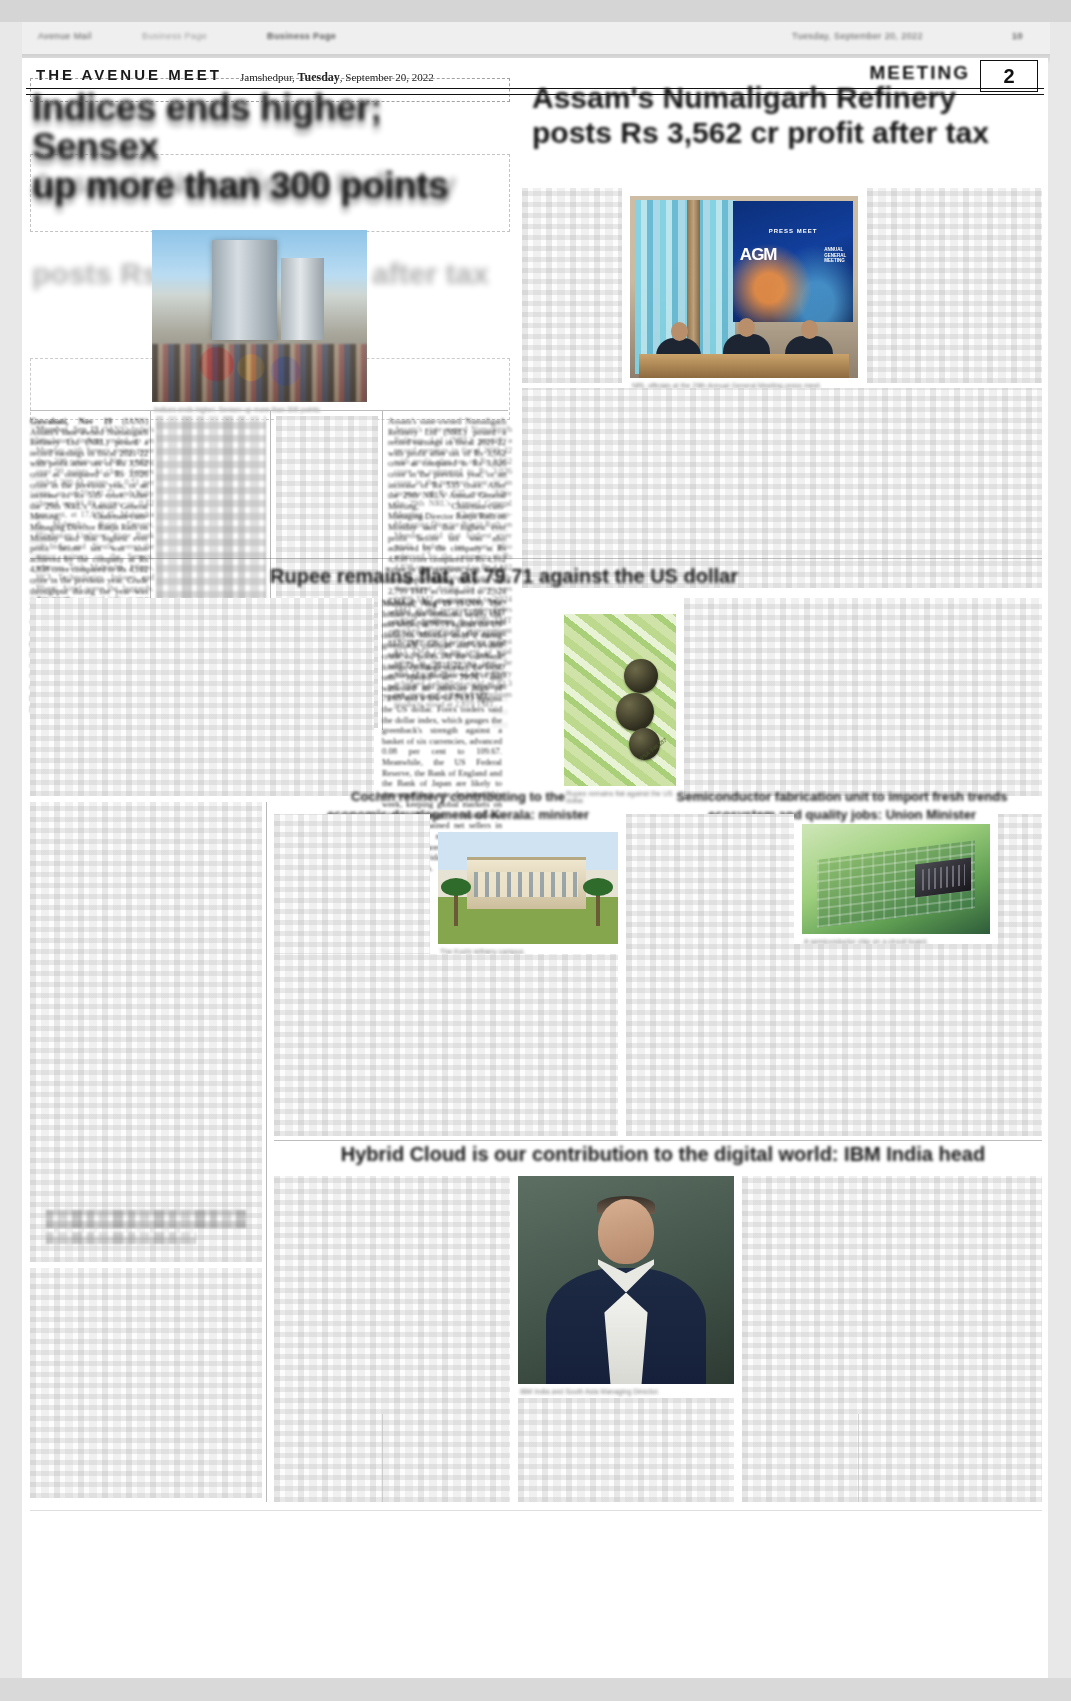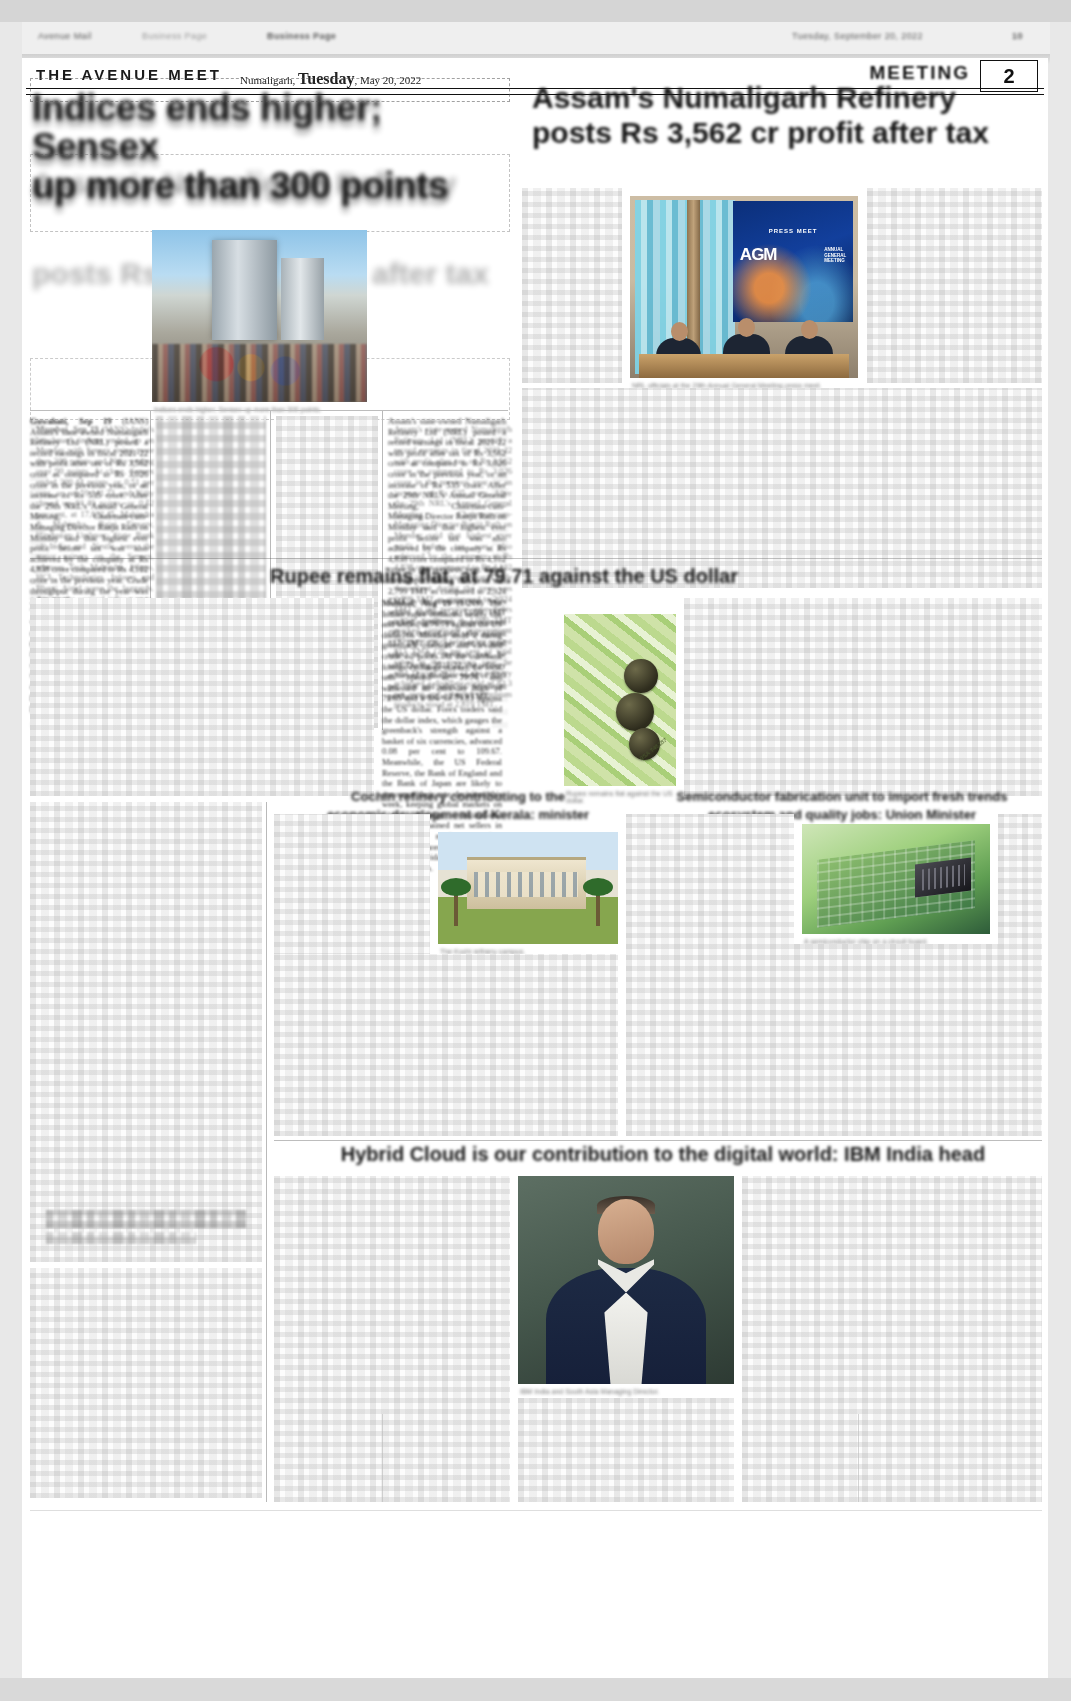--- a/index.html
+++ b/index.html
@@ -48,21 +48,21 @@
     position:absolute;left:14px;top:2px;
     font-family:"Liberation Sans",sans-serif;font-weight:bold;
     font-size:15px;letter-spacing:3px;color:#1a1a1a;
     filter:blur(.5px);
   }
   .mast-date{
     position:absolute;left:218px;top:6px;
     font-family:"Liberation Serif",serif;font-size:11px;color:#222;
     filter:blur(.4px);
   }
-  .mast-date b{font-size:16px;}
+  .mast-date b{font-size:12px;}
   .mast-section{
     position:absolute;right:78px;top:-2px;
     font-family:"Liberation Sans",sans-serif;font-weight:bold;
     font-size:19px;letter-spacing:2px;color:#111;
     filter:blur(.8px);
   }
   .mast-pageno{
     position:absolute;right:10px;top:-4px;width:56px;height:30px;
     border:1px solid #111;
     font-family:"Liberation Sans",sans-serif;font-weight:bold;font-size:20px;
@@ -338,22 +338,22 @@
     <div class="vb-text" style="left:770px;">Tuesday, September 20, 2022</div>
     <div class="vb-text" style="left:990px;font-weight:bold;">10</div>
   </div>
   <div class="viewer-shadow"></div>
 
   <div class="sheet">
 
     <div class="masthead">
       <div class="mast-title">THE AVENUE MEET</div>
       <div class="mast-date">
-        <span>Numaligarh</span>,
-        <b>Tuesday</b><span>, May 20, 2022</span>
+        <span>Jamshedpur</span>,
+        <b>Tuesday</b><span>, September 20, 2022</span>
       </div>
       <div class="mast-section">MEETING</div>
       <div class="mast-pageno">2</div>
       <div class="mast-line"></div>
       <div class="mast-line2"></div>
     </div>
 
     <div class="hl h1 ghost" style="left:10px;top:36px;width:480px;">
       <span>Indices ends higher; Sensex</span><br>
       <span>up more than 300 points</span>
@@ -417,21 +417,21 @@
     <div class="px light" style="left:500px;top:130px;width:100px;height:195px;"></div>
     <div class="px light" style="left:845px;top:130px;width:175px;height:195px;"></div>
     <div class="px light" style="left:500px;top:330px;width:520px;height:200px;"></div>
 
     <div class="vrule" style="left:128px;top:352px;width:1px;height:320px;"></div>
     <div class="vrule" style="left:248px;top:352px;width:1px;height:320px;"></div>
     <div class="vrule" style="left:360px;top:352px;width:1px;height:320px;"></div>
     <div class="hrule thin" style="left:8px;top:352px;width:478px;"></div>
 
     <div class="body" style="left:8px;top:358px;width:118px;">
-      <span class="dateline">Guwahati, Sep 19</span>
+      <span class="dateline">Guwahati, Nov 19</span>
       <span>(IANS)</span>
       <span>Assam's state-owned Numaligarh Refinery Ltd (NRL) posted a record earnings in fiscal 2021-22 with profit after tax of Rs 3,562 crore as compared to Rs 3,026 crore in the previous year, or an increase of Rs 535 crore. After the 29th NRL's Annual General Meeting, Chairman-cum-Managing Director Ranjit Rath on Monday said that highest ever profit before tax was also achieved by the company at Rs 4,838 crore compared to Rs 4,102 crore in the previous year. Crude throughput during the year was 2,799 TMT as compared to 2,924 TMT in the previous year. Sales within northeast at 1,090 TMT marked significant improvement (39 per cent of total sales against 817 TMT (26 per cent of total sales) in the previous year, he said. During 2021-22, the refinery achieved a distillate yield of 83.3 per cent and sales of petroleum products stood at 2,819 TMT.</span>
     </div>
     <div class="body2" style="left:14px;top:366px;width:118px;">
       <span class="dateline">Mumbai, Sep 19</span>
       <span>(IANS)</span>
       <span>India's benchmark indices ended up on Monday with Sensex rising more than 300 points and Nifty ending over 90 points. At close, Sensex ended 300.44 points, or 0.51 per cent, up at 59,141.23 and Nifty closed up 91.40 points, or 0.52 per cent, at 17,622.45. Mahindra &amp; Mahindra, Bajaj Finserv, Hindustan Unilever, State Bank of India and Nestle were the major gainers on the Sensex, whereas Tech Mahindra, Wipro, HCL Technologies, Infosys and Bharti Airtel were the laggards. Among the sectoral indices, auto, FMCG, metal and realty indices ended in the green while IT and teck indices closed in the red. Broader markets also outperformed the benchmark indices.</span>
     </div>
 
     <div class="px mid" style="left:134px;top:358px;width:110px;height:312px;opacity:.5;"></div>

